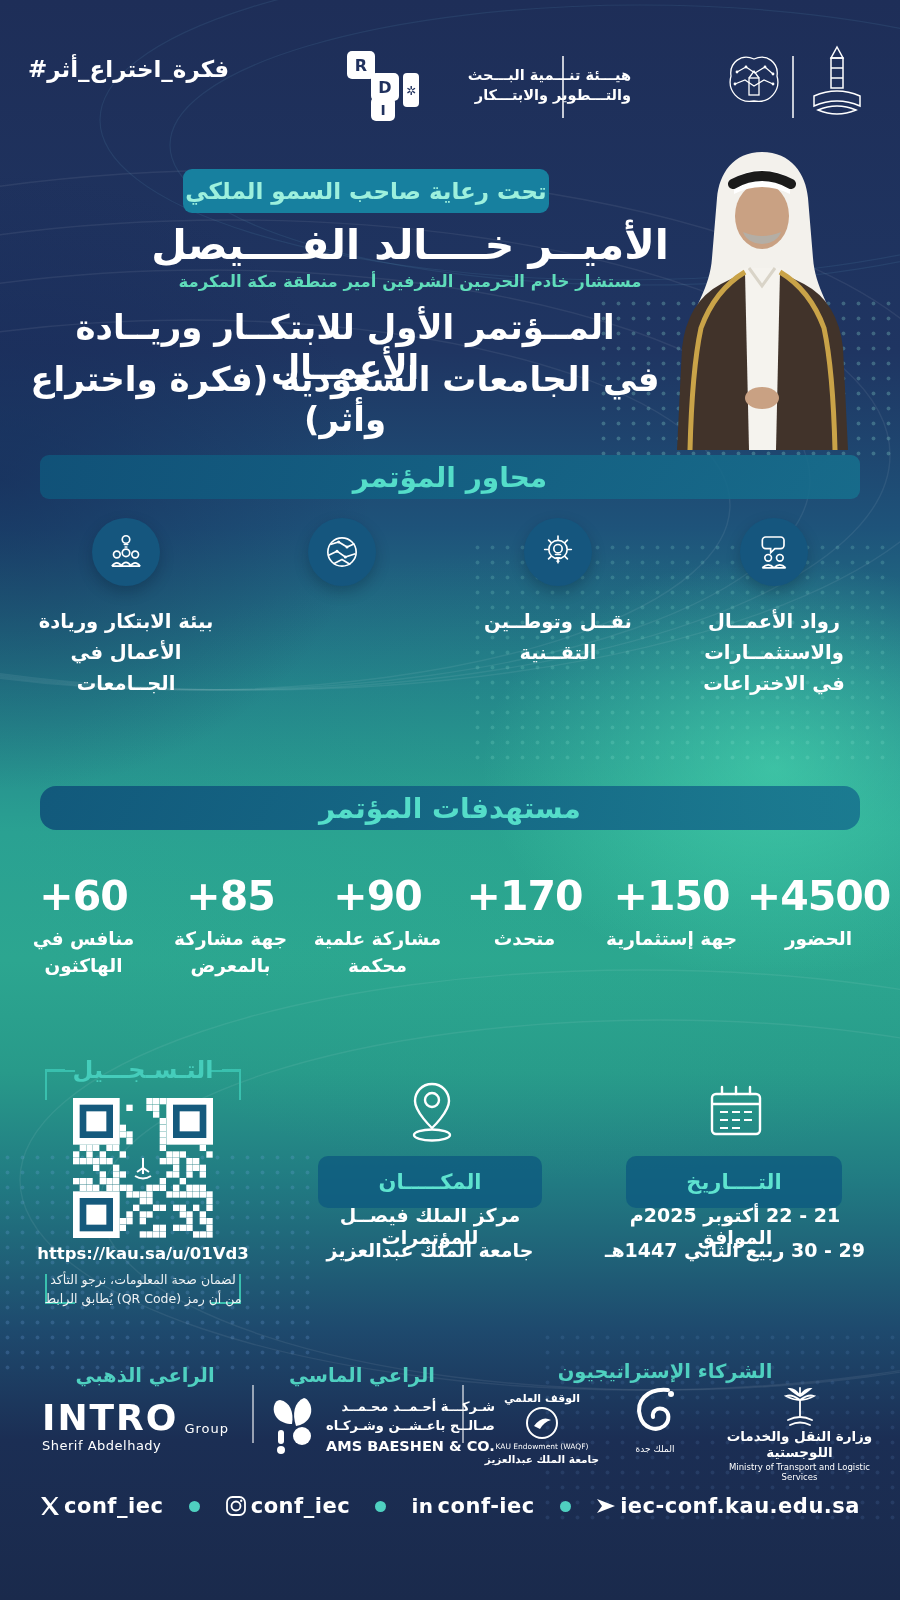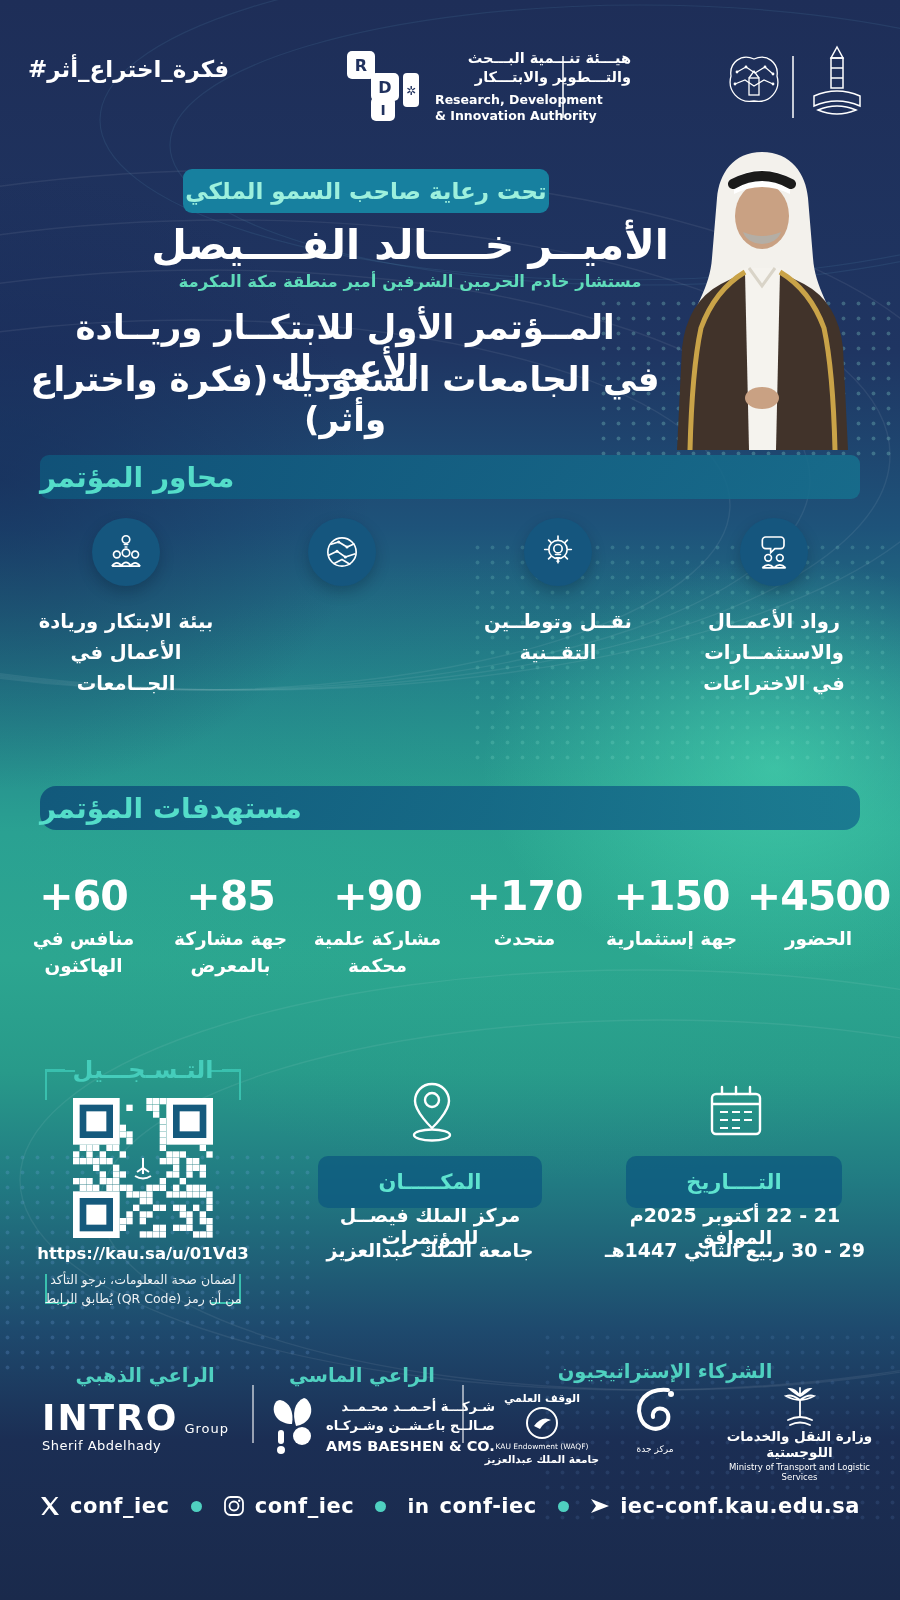--- a/index.html
+++ b/index.html
@@ -40,21 +40,21 @@
   .badge { left:183px; top:169px; width:366px; height:44px; background:#17809f; border-radius:9px;
            display:flex; align-items:center; justify-content:center; font-size:23px; font-weight:bold; color:#9df0dd; }
   .prince-name { left:150px; top:221px; width:520px; font-size:41px; font-weight:bold; }
   .prince-title { left:150px; top:272px; width:520px; font-size:16.5px; color:#5fdcba; font-weight:bold; }
   .title1 { left:15px; top:307px; width:660px; font-size:34px; font-weight:bold; }
   .title2 { left:15px; top:359px; width:660px; font-size:34px; font-weight:bold; }
 
   
   .band { left:40px; width:820px; height:44px; border-radius:9px;
           background:linear-gradient(90deg, rgba(16,84,122,.92), rgba(22,112,142,.85));
-          display:flex; align-items:center; justify-content:flex-start;
+          display:flex; align-items:center; justify-content:center;
           color:#54ddc9; font-size:28px; font-weight:bold; }
 
   
   .themes-row { left:18px; top:518px; width:864px; display:flex; direction:rtl; }
   .theme { width:216px; display:flex; flex-direction:column; align-items:center; }
   .icircle { width:68px; height:68px; border-radius:50%; background:#15567e; box-shadow:0 6px 14px rgba(0,20,40,.25);
              display:flex; align-items:center; justify-content:center; color:#fff; }
   .theme-label { margin-top:20px; width:178px; text-align:center; font-size:19.5px; font-weight:bold; line-height:1.6; }
 
   
@@ -93,21 +93,21 @@
   .partner { display:flex; flex-direction:column; align-items:center; }
   .waqf-ar { font-size:11px; font-weight:bold; }
   .waqf-en { font-size:7.5px; margin-top:1px; }
   .waqf-sub { font-size:10.5px; font-weight:bold; margin-top:2px; }
   .wadi-ar { font-size:9px; margin-top:2px; }
   .min-ar { font-size:13.5px; font-weight:bold; text-align:center; }
   .min-en { font-size:8.5px; text-align:center; margin-top:2px; }
 
   
   .footer { left:40px; top:1494px; width:820px; display:flex; align-items:center; justify-content:space-between; }
-  .fitem { display:flex; align-items:center; gap:10px; font-size:21px; font-weight:bold; letter-spacing:.5px; }
+  .fitem { display:flex; align-items:center; gap:4px; font-size:21px; font-weight:bold; letter-spacing:.5px; }
   .fdot { width:11px; height:11px; border-radius:50%; background:#4fd0c0; }
   .in-glyph { font-size:20px; font-weight:bold; }
 </style>
 </head>
 <body>
 
 <div id="poster">
 
   <svg class="abs arcs" width="900" height="1600" viewBox="0 0 900 1600">
     <g fill="none" stroke="rgba(255,255,255,0.07)" stroke-width="1.4">
@@ -140,24 +140,20 @@
       </g>
       <text x="16" y="24" font-size="16" font-weight="bold" fill="#20315e" text-anchor="middle">R</text>
       <text x="40" y="46" font-size="16" font-weight="bold" fill="#20315e" text-anchor="middle">D</text>
       <text x="38" y="68" font-size="14" font-weight="bold" fill="#20315e" text-anchor="middle">I</text>
       <text x="66" y="48" font-size="12" fill="#20315e" text-anchor="middle">✲</text>
     </svg>
     <div class="rdi-text">
       <div class="rdi-ar ar">
         <div>هيـــئة تنـــمية البـــحث</div>
         <div>والتـــطوير والابتـــكار</div>
-      </div>
-      <div class="rdi-en">
-        <div>Research, Development</div>
-        <div>&amp; Innovation Authority</div>
       </div>
     </div>
   </div>
 
   <div class="abs vdiv" style="left:562px; top:56px; height:62px;"></div>
 
 
   <svg class="abs" style="left:722px; top:50px;" width="64" height="66" viewBox="0 0 64 66">
     <g fill="none" stroke="#fff" stroke-width="1.3">
       <path d="M32 9 C19 3 7 13 9 26 C5 40 16 54 32 51 C48 54 59 40 55 26 C57 13 45 3 32 9 Z"></path>
@@ -521,21 +517,21 @@
     </svg>
     <div class="waqf-en">KAU Endowment (WAQF)</div>
     <div class="waqf-sub ar">جامعة الملك عبدالعزيز</div>
   </div>
 
   <div class="abs partner" style="left:612px; top:1384px; width:86px;">
     <svg width="54" height="58" viewBox="0 0 54 58">
       <path d="M40 6 C18 4 8 18 12 32 C15 44 28 48 36 42 C42 37 42 28 35 25 C29 23 24 27 25 33" fill="none" stroke="#fff" stroke-width="4" stroke-linecap="round"></path>
       <circle cx="43" cy="10" r="3" fill="#fff"></circle>
     </svg>
-    <div class="wadi-ar ar">مركز جدة</div>
+    <div class="wadi-ar ar">الملك جدة</div>
   </div>
 
   <div class="abs partner" style="left:712px; top:1386px; width:175px;">
     <svg width="40" height="42" viewBox="0 0 40 42">
       <g fill="none" stroke="#fff" stroke-width="1.8" stroke-linecap="round">
         <path d="M20 14 V30"></path>
         <path d="M20 14 Q12 8 6 10 Q13 14 20 14 M20 14 Q28 8 34 10 Q27 14 20 14"></path>
         <path d="M20 10 Q15 3 10 3 Q16 8 20 10 M20 10 Q25 3 30 3 Q24 8 20 10 M20 8 Q20 2 20 2"></path>
         <path d="M8 34 Q20 28 32 34 M10 39 Q20 34 30 39"></path>
       </g>

